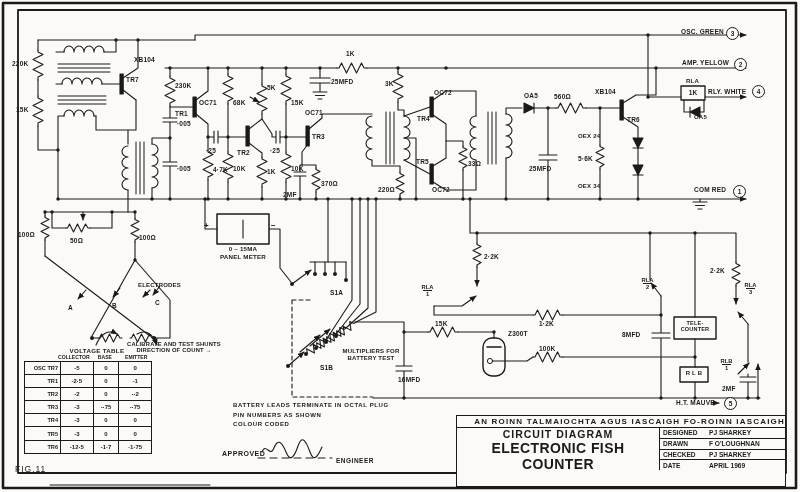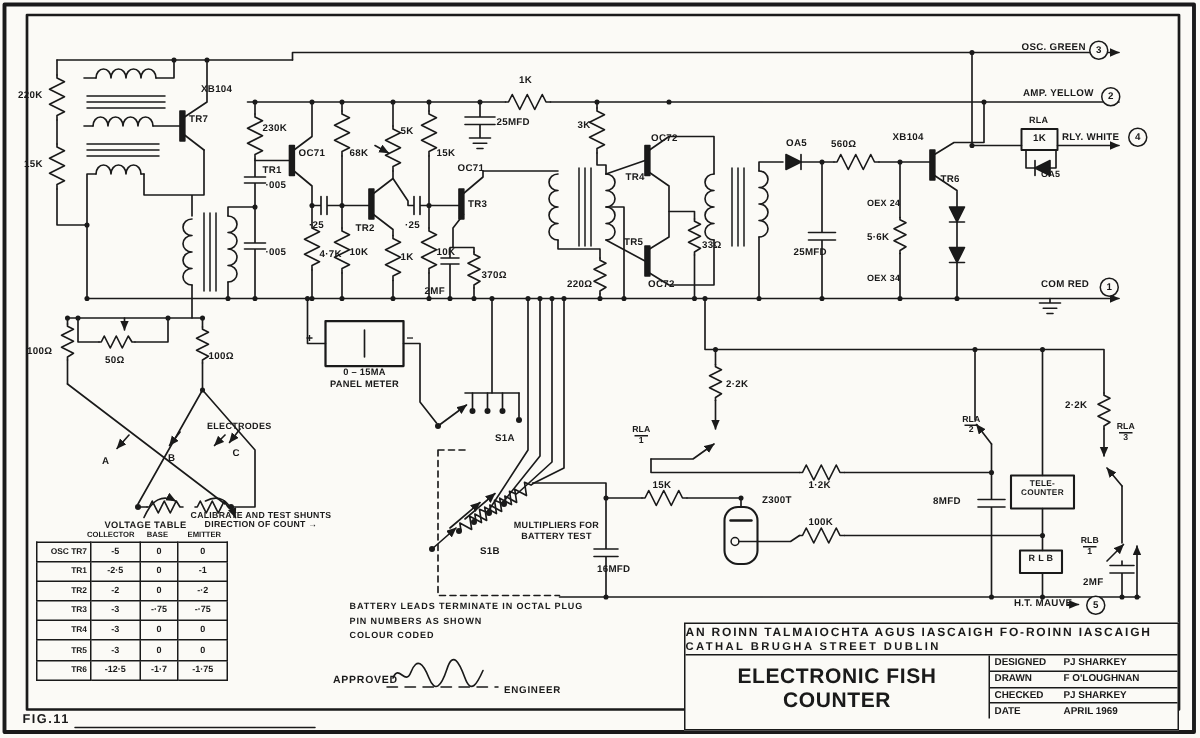--- a/index.html
+++ b/index.html
@@ -6,32 +6,32 @@
   .page{position:relative;width:800px;height:492px;background:#fbfaf6;font-family:"Liberation Sans",sans-serif;color:#1a1a1a;overflow:hidden}
   svg.art{position:absolute;left:0;top:0}
   .lbl{position:absolute;font-weight:700;font-size:6.5px;line-height:1.12;letter-spacing:.2px;white-space:nowrap;color:#1a1a1a}
   .ctr{text-align:center}
   .frac{font-size:5.8px;text-align:center;width:15px;letter-spacing:0}
   .frac .den{border-top:1px solid #1a1a1a;width:9px;margin:0 auto}
   .pin{width:11px;height:11px;border:1.3px solid #1a1a1a;border-radius:50%;font-size:6.5px;line-height:11px;text-align:center;background:#fbfaf6;letter-spacing:0}
   .note{position:absolute;left:233px;top:401px;font-size:6px;font-weight:700;letter-spacing:.6px;line-height:9.5px}
   .approved{position:absolute;left:222px;top:450px;font-size:7px;font-weight:700;letter-spacing:.5px}
   .engineer{position:absolute;left:336px;top:457px;font-size:6.5px;font-weight:700;letter-spacing:.5px}
-  .fig{position:absolute;left:15px;top:474px;font-size:8.5px;font-weight:700;letter-spacing:1px}
+  .fig{position:absolute;left:15px;top:464px;font-size:8.5px;font-weight:400;letter-spacing:1px}
   
   .vt{position:absolute;left:24px;top:347px;width:128px;font-weight:700}
   .vt-title{text-align:center;font-size:6.2px;letter-spacing:.3px;padding-left:18px}
   .vt-head{display:flex;padding-left:34px;font-size:5.1px;letter-spacing:0}
   .vt-head span{width:31.3px;text-align:center}
   .vt table{border-collapse:collapse;width:128px;margin-top:1px}
   .vt td{border:1.2px solid #1a1a1a;height:12.1px;text-align:center;font-size:6px;padding:0;font-weight:700}
   .vt td.nm{width:33px;text-align:right;padding-right:2px;font-size:5.6px}
   
   .tb{position:absolute;left:456px;top:415px;width:330px;height:72px;border:1.7px solid #1a1a1a;background:#fbfaf6;font-weight:700;box-sizing:border-box}
-  .tb-org{border-bottom:1.4px solid #1a1a1a;text-align:left;padding:1px 0}
+  .tb-org{border-bottom:1.4px solid #1a1a1a;text-align:right;padding:1px 0}
   .tb-org .o1{font-size:8px;letter-spacing:1.2px}
   .tb-org .o2{font-size:7.5px;letter-spacing:1.6px}
   .tb-low{display:flex;height:42px}
   .tb-title{width:202px;border-right:1.4px solid #1a1a1a;text-align:center;display:flex;flex-direction:column;justify-content:space-evenly}
   .tb-title .t1{font-size:10.5px;letter-spacing:1px}
   .tb-title .t2{font-size:14px;letter-spacing:.4px}
   .tb-title .t3{font-size:9px;letter-spacing:0}
   .tb-credits{flex:1;display:flex;flex-direction:column}
   .cr{flex:1;display:flex;align-items:center;border-bottom:1.2px solid #1a1a1a;font-size:6.6px;padding:0 3px}
   .cr:last-child{border-bottom:none}
@@ -512,24 +512,24 @@
             <td>-1·7</td>
             <td>-1·75</td>
           </tr>
     </tbody>
       </table>
   </div>
 
   <div class="tb">
     <div class="tb-org">
       <div class="o1">AN ROINN TALMAIOCHTA AGUS IASCAIGH FO-ROINN IASCAIGH</div>
-      <div class="o2">CATHAL BRUGHA STREET DUBLIN</div>
     </div>
     <div class="tb-low">
       <div class="tb-title">
+        <div class="t1">CIRCUIT DIAGRAM</div>
         <div class="t2">ELECTRONIC FISH COUNTER</div>
       </div>
       <div class="tb-credits">
         <div class="cr">
             <span class="cl">DESIGNED</span>
             <span class="cv">PJ SHARKEY</span>
           </div>
         <div class="cr">
             <span class="cl">DRAWN</span>
             <span class="cv">F O'LOUGHNAN</span>

